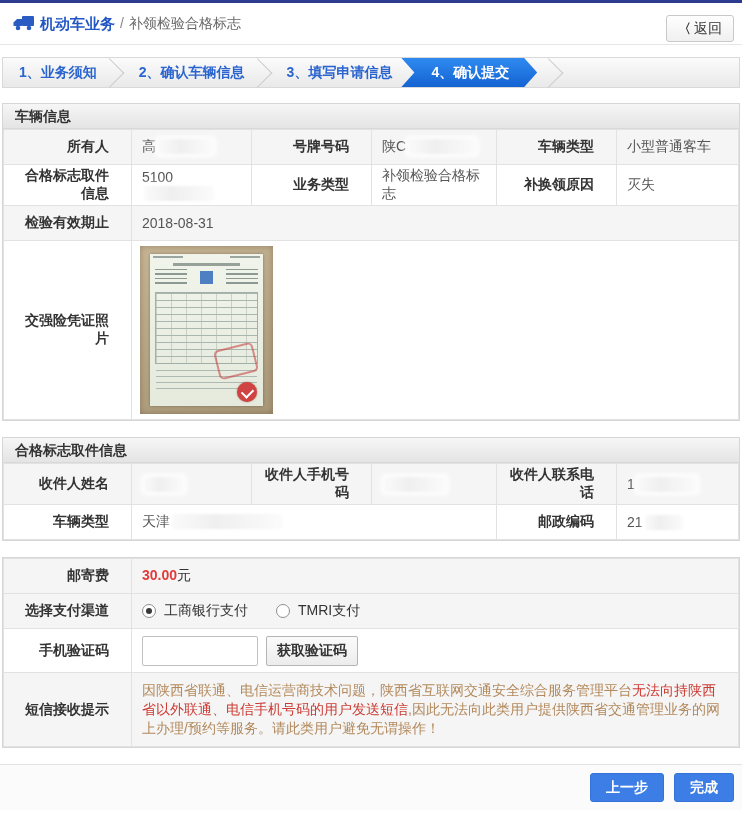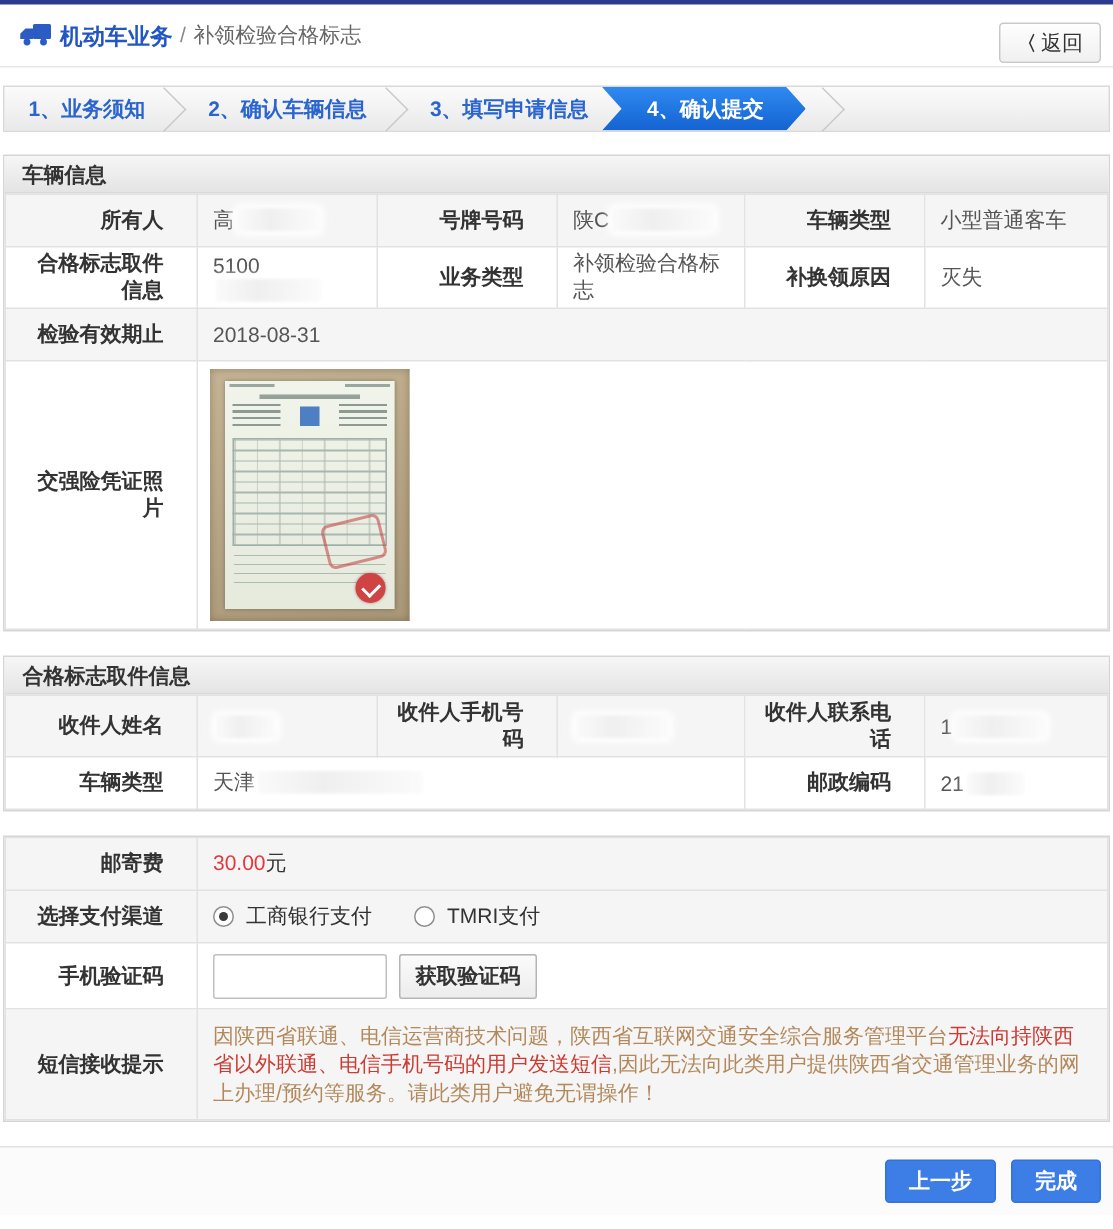--- a/index.html
+++ b/index.html
@@ -70,21 +70,21 @@
   .ph-lines { position:absolute; top:116px; left:6px; right:6px; height:24px;
     background:repeating-linear-gradient(180deg,#adbab2 0 1px, transparent 1px 6px); }
   .ph-stamp { position:absolute; right:7px; top:92px; width:40px; height:30px;
     border:2px solid rgba(198,74,74,.6); border-radius:5px; transform:rotate(-14deg); }
   .ph-seal { position:absolute; right:6px; bottom:4px; width:20px; height:20px; background:#cf4343; border-radius:50%;
     box-shadow:0 0 2px rgba(120,20,20,.5); }
   .ph-seal::after { content:""; position:absolute; left:5px; top:6px; width:9px; height:6px;
     border-left:2px solid #fff; border-bottom:2px solid #fff; transform:rotate(-45deg); }
 
   
-  .price { color:#e4393c; font-weight:normal; }
+  .price { color:#e4393c; font-weight:bold; }
   .unit { color:#333; }
   .radio-row { display:flex; align-items:center; gap:8px; }
   .radio-group { display:flex; align-items:center; gap:8px; margin-right:20px; cursor:pointer; }
   .radio { display:inline-block; width:14px; height:14px; border:1px solid #8f8f8f; border-radius:50%;
     background:#fff; position:relative; flex:0 0 auto; }
   .radio.sel::after { content:""; position:absolute; left:3px; top:3px; width:6px; height:6px; border-radius:50%; background:#3a3a3a; }
   .radio-lab { color:#333; }
   .code-cell { display:flex; gap:8px; }
   .code-input { width:116px; height:30px; border:1px solid #c0c0c0; border-radius:2px; padding:0 6px; font-size:14px; }
   .code-btn { height:30px; padding:0 10px; font-size:14px; font-weight:bold; color:#333;

